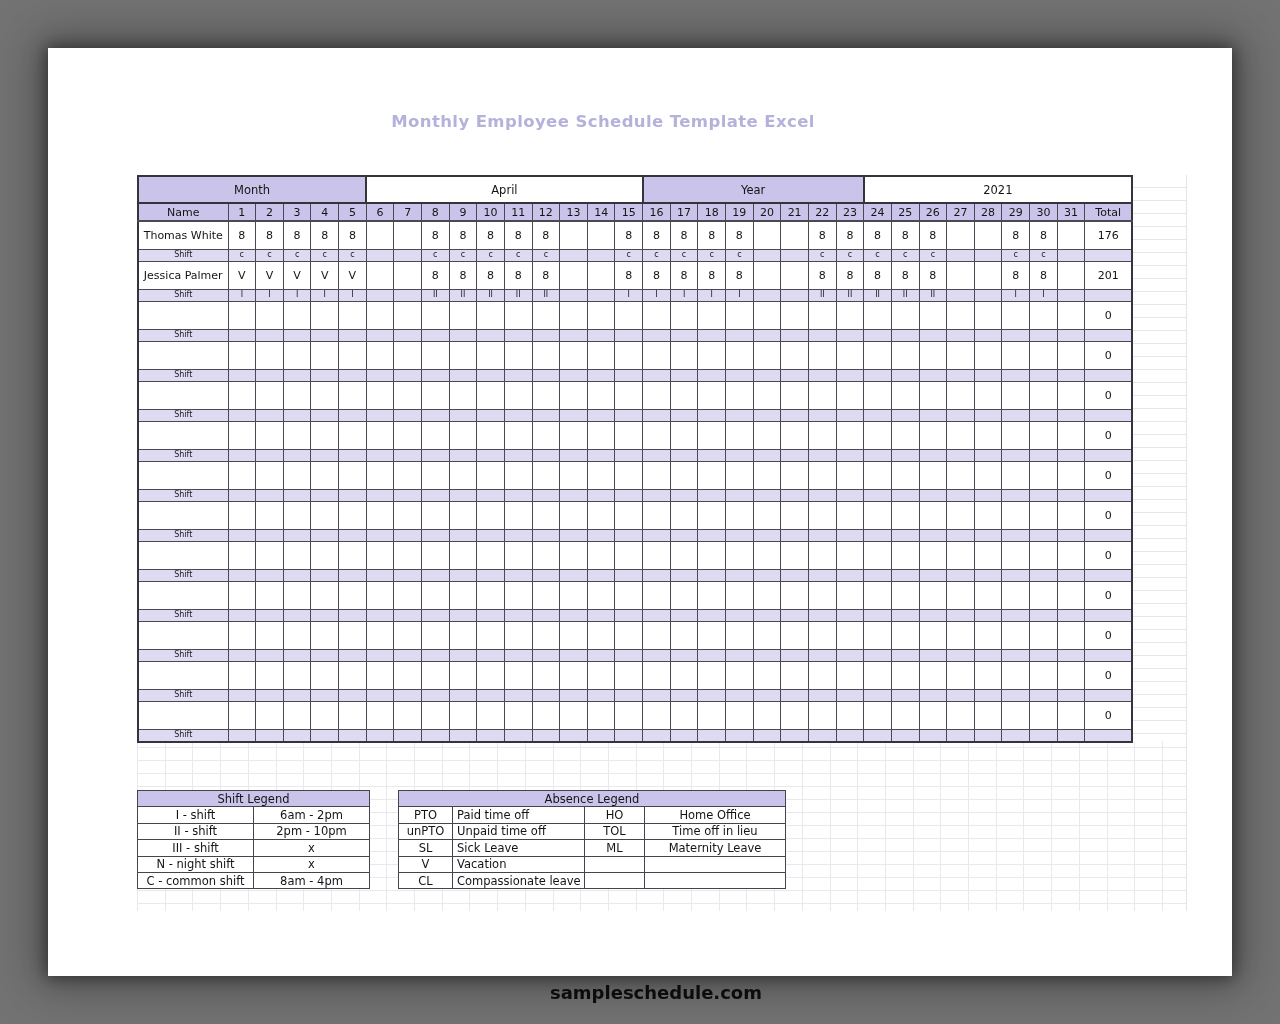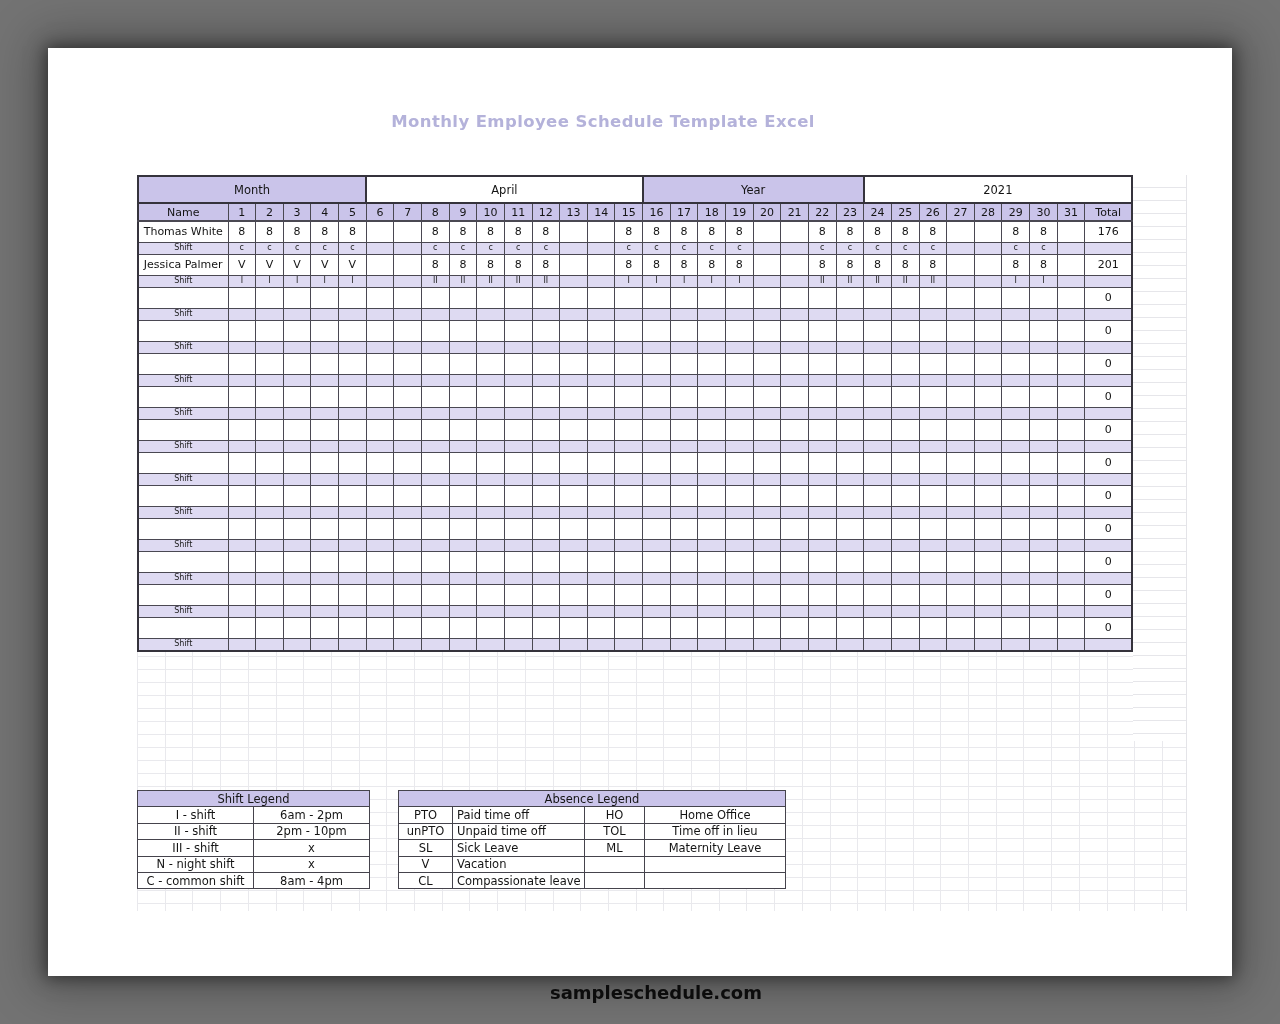--- a/index.html
+++ b/index.html
@@ -17,21 +17,21 @@
   .right-strip{position:absolute;left:996px;top:0;width:53px;height:566px;background:#ffffff;
         background-image:repeating-linear-gradient(to bottom,transparent 0 12px,#e6e6ea 12px 13px);}
   table{border-collapse:collapse;table-layout:fixed;background:#ffffff;}
   .main-table{position:absolute;left:0;top:0;width:996px;border:2px solid #35333c;}
   .main-table td{border:1px solid #4a4852;text-align:center;font-size:11px;color:#141414;
         overflow:hidden;white-space:nowrap;padding:0;}
   .r-head1{height:27px;}
   .r-head1 td{border-width:2px;border-color:#35333c;font-size:11.5px;}
   .r-head2{height:18px;}
   .r-head2 td{border-bottom-width:2px;font-size:11px;}
-  .r-emp{height:21px;}
+  .r-emp{height:28px;}
   .r-shift{height:11px;border-radius:6px;}
   .r-shift td{font-size:8px;line-height:10px;height:11px;color:#1c1c1c;}
   .purple{background:#cac4ea;}
   .lav{background:#dedaf2;}
   .white{background:#ffffff;}
   .name-cell{font-size:11.5px;}
   .legend{position:absolute;top:615px;border:1px solid #35333c;}
   .legend td{border:1px solid #45434c;text-align:center;font-size:11.5px;color:#141414;
         padding:0;overflow:hidden;white-space:nowrap;height:15.4px;}
   .legend .lt{font-size:11.5px;}

